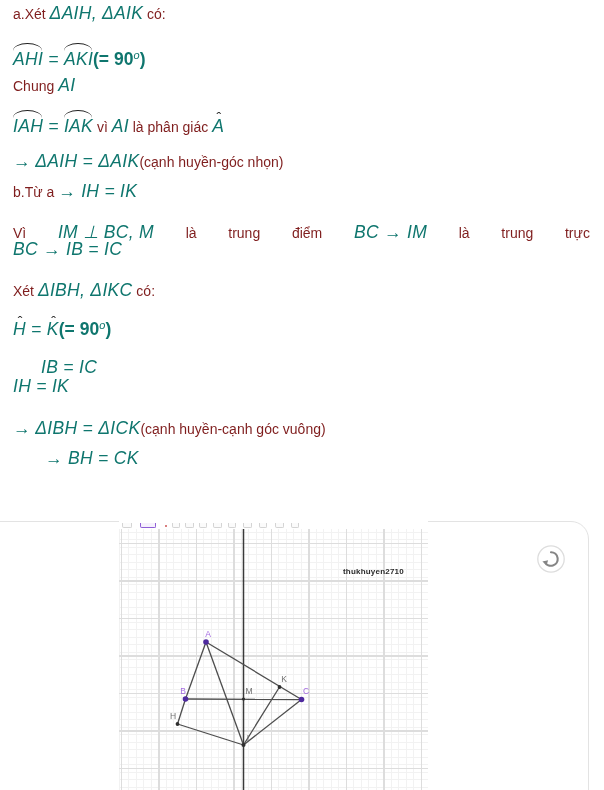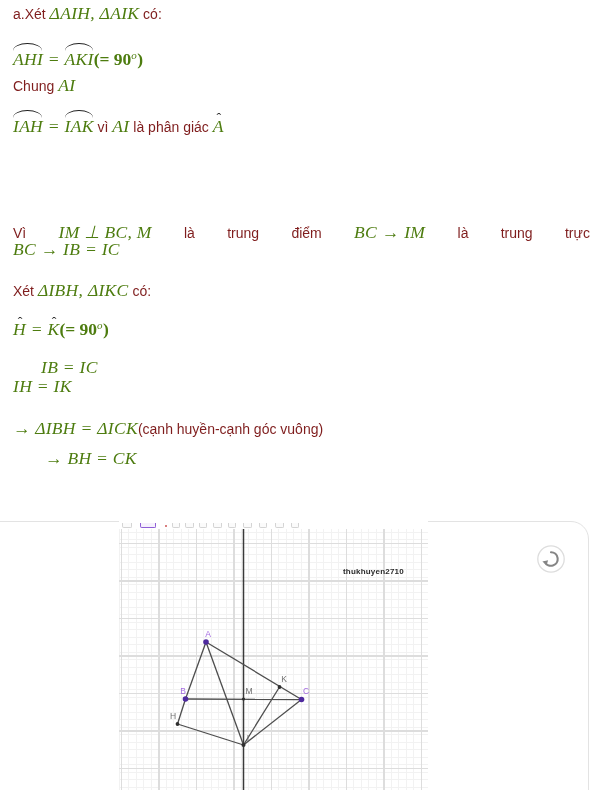--- a/index.html
+++ b/index.html
@@ -5,21 +5,21 @@
   html,body{margin:0;padding:0;}
   body{
     width:604px;height:790px;position:relative;overflow:hidden;
     background:#ffffff;font-family:"Liberation Sans",sans-serif;
   }
   
   #solution{position:absolute;left:0;top:0;width:604px;height:520px;}
   .line{position:absolute;left:13px;white-space:pre;line-height:23px;height:23px;}
   .line.just{display:flex;justify-content:space-between;right:14px;align-items:baseline;white-space:pre;}
   .t{font-family:"Liberation Sans",sans-serif;font-size:14px;color:#7f1d1d;}
-  .m{font-family:Liberation Serif, serif;font-style:italic;font-size:17.5px;color:#4d7c0f;letter-spacing:.3px;}
+  .m{font-family:Liberation Sans, sans-serif;font-style:italic;font-size:17.5px;color:#0f766e;letter-spacing:.3px;}
   .mn{font-style:normal;font-weight:600;letter-spacing:0;text-align:center;}
   sup.m{font-size:11px;font-style:italic;}
   .wh{position:relative;display:inline-block;}
   .wh::before{content:"";position:absolute;left:0;right:1px;top:-5px;height:7px;
     border-top:1.6px solid #1f1f1f;border-radius:50% 50% 0 0/100% 100% 0 0;}
   .sh{position:relative;display:inline-block;}
   .sh::before{content:"ˆ";position:absolute;top:-0.55em;left:55%;transform:translateX(-45%);
     font-style:normal;font-size:.8em;color:#1f1f1f;}
   
   #figure-card{position:absolute;left:-22px;top:521px;width:609px;height:300px;
@@ -44,20 +44,22 @@
     padding:0;cursor:pointer;}
 </style>
 </head>
 <body>
 
 <div id="solution">
     <div class="line" style="top: 2px;"><span class="t">a.Xét </span><span class="m">ΔAIH, ΔAIK</span><span class="t"> có:</span></div>
     <div class="line" style="top: 44px;"><span class="m wh">AHI</span><span class="m"> = </span><span class="m wh">AKI</span><span class="m mn">(= 90</span><sup class="m">o</sup><span class="m mn">)</span></div>
     <div class="line" style="top: 74px;"><span class="t">Chung </span><span class="m">AI</span></div>
     <div class="line" style="top: 115px;"><span class="m wh">IAH</span><span class="m"> = </span><span class="m wh">IAK</span><span class="t"> vì </span><span class="m">AI</span><span class="t"> là phân giác </span><span class="m sh">A</span></div>
+    <div class="line" style="top: 150px;"><span class="m">→ ΔAIH = ΔAIK</span><span class="t">(cạnh huyền-góc nhọn)</span></div>
+    <div class="line" style="top: 180px;"><span class="t">b.Từ a </span><span class="m">→ IH = IK</span></div>
     <div class="line just" style="top: 221px;"><span><span class="t">Vì</span></span><span><span class="m">IM ⊥ BC, M</span></span><span><span class="t">là</span></span><span><span class="t">trung</span></span><span><span class="t">điểm</span></span><span><span class="m">BC → IM</span></span><span><span class="t">là</span></span><span><span class="t">trung</span></span><span><span class="t">trực</span></span></div>
     <div class="line" style="top: 238px;"><span class="m">BC → IB = IC</span></div>
     <div class="line" style="top: 279px;"><span class="t">Xét </span><span class="m">ΔIBH, ΔIKC</span><span class="t"> có:</span></div>
     <div class="line" style="top: 314px;"><span class="m sh">H</span><span class="m"> = </span><span class="m sh">K</span><span class="m mn">(= 90</span><sup class="m">o</sup><span class="m mn">)</span></div>
     <div class="line" style="top: 356px; margin-left: 28px;"><span class="m">IB = IC</span></div>
     <div class="line" style="top: 375px;"><span class="m">IH = IK</span></div>
     <div class="line" style="top: 417px;"><span class="m">→ ΔIBH = ΔICK</span><span class="t">(cạnh huyền-cạnh góc vuông)</span></div>
     <div class="line" style="top: 447px; margin-left: 32px;"><span class="m">→ BH = CK</span></div>
   </div>
 

